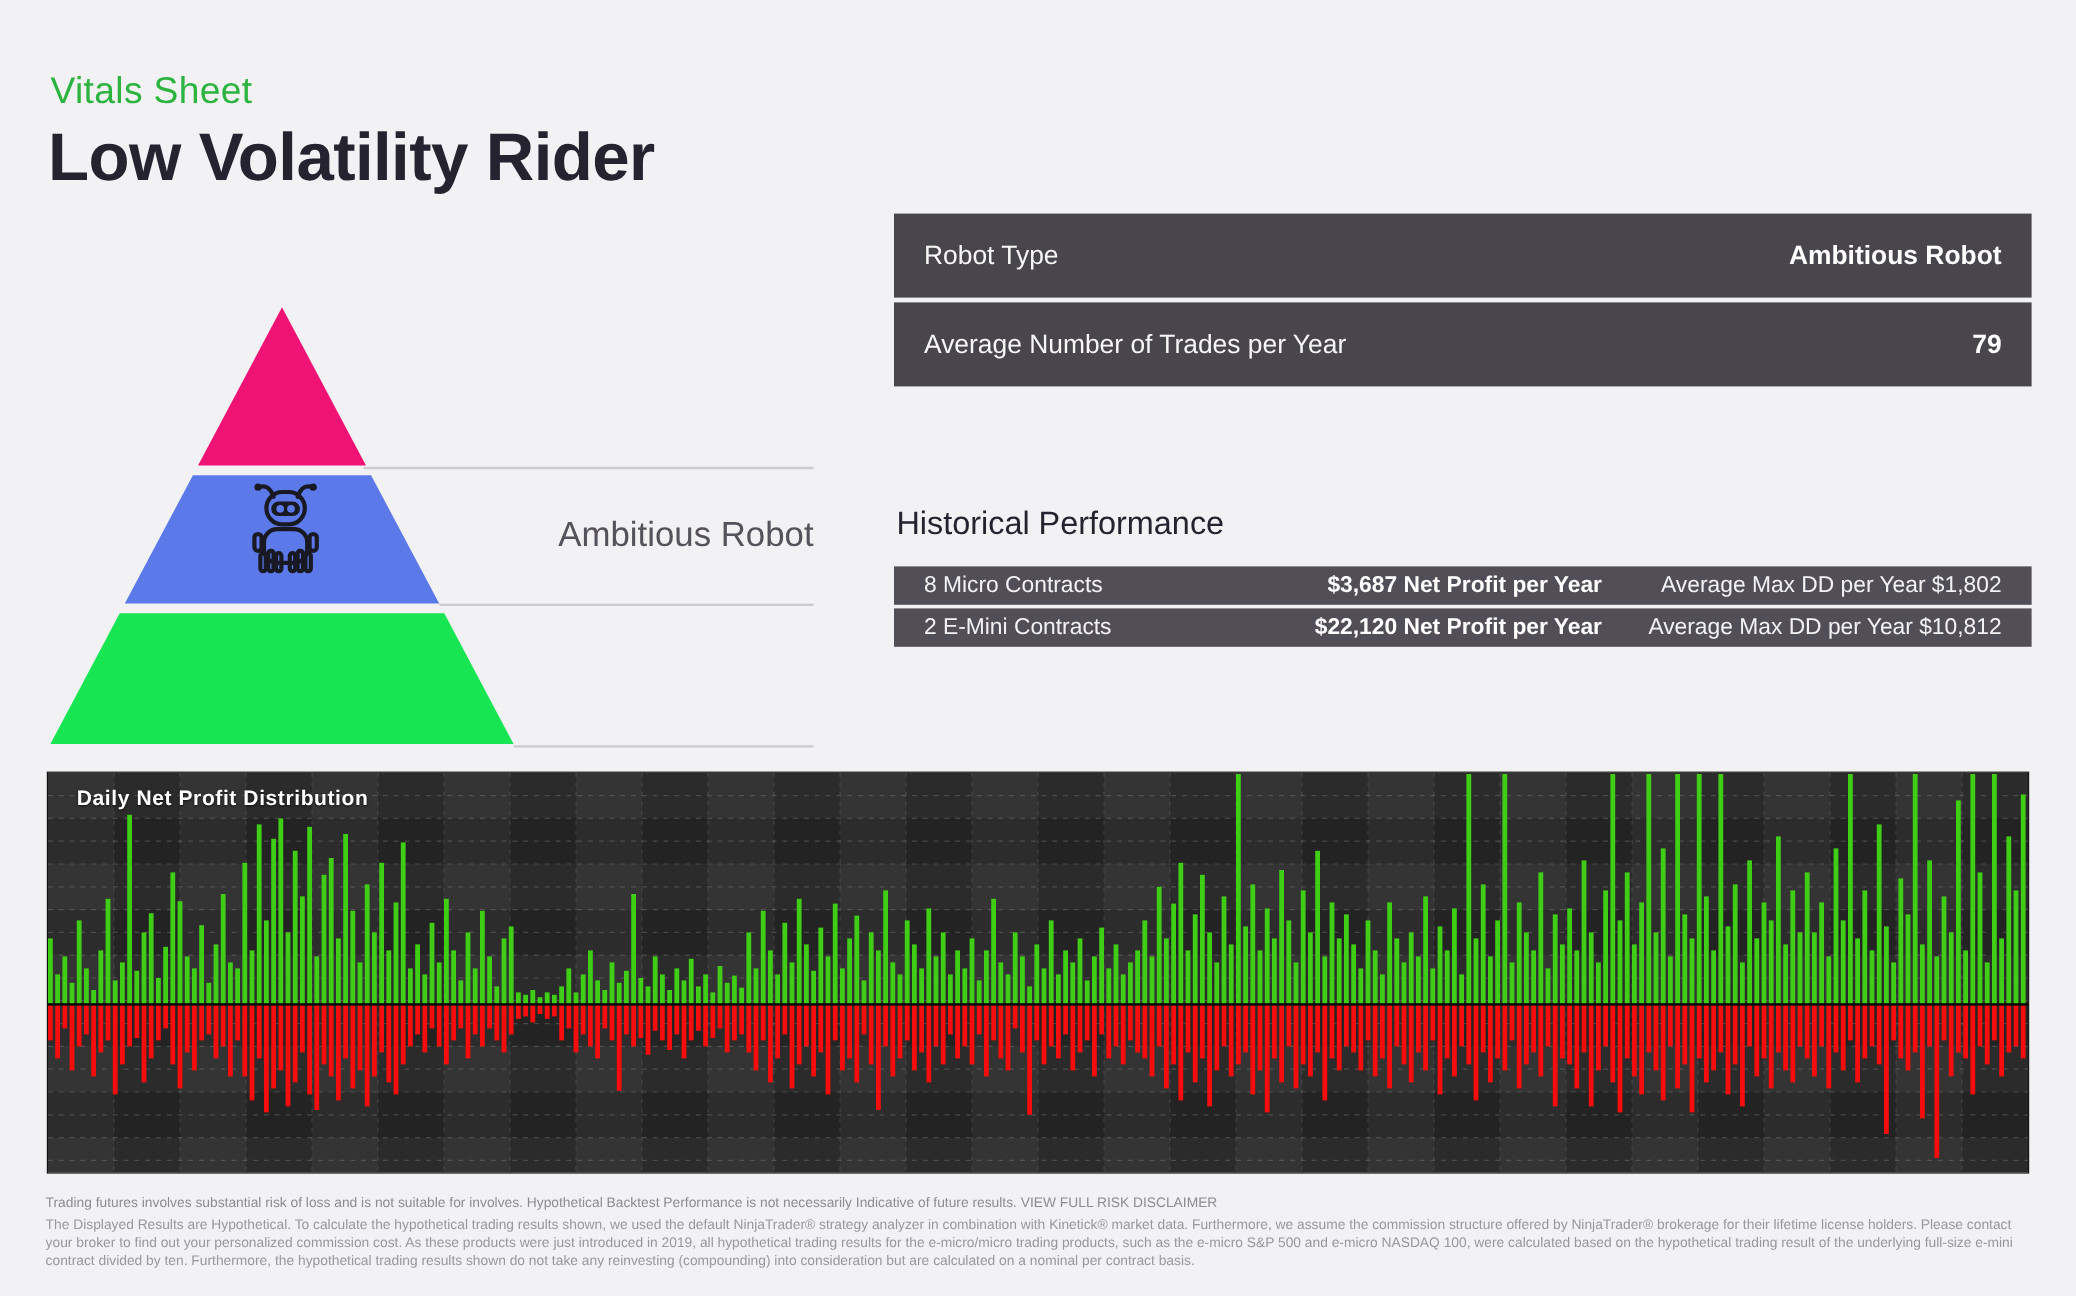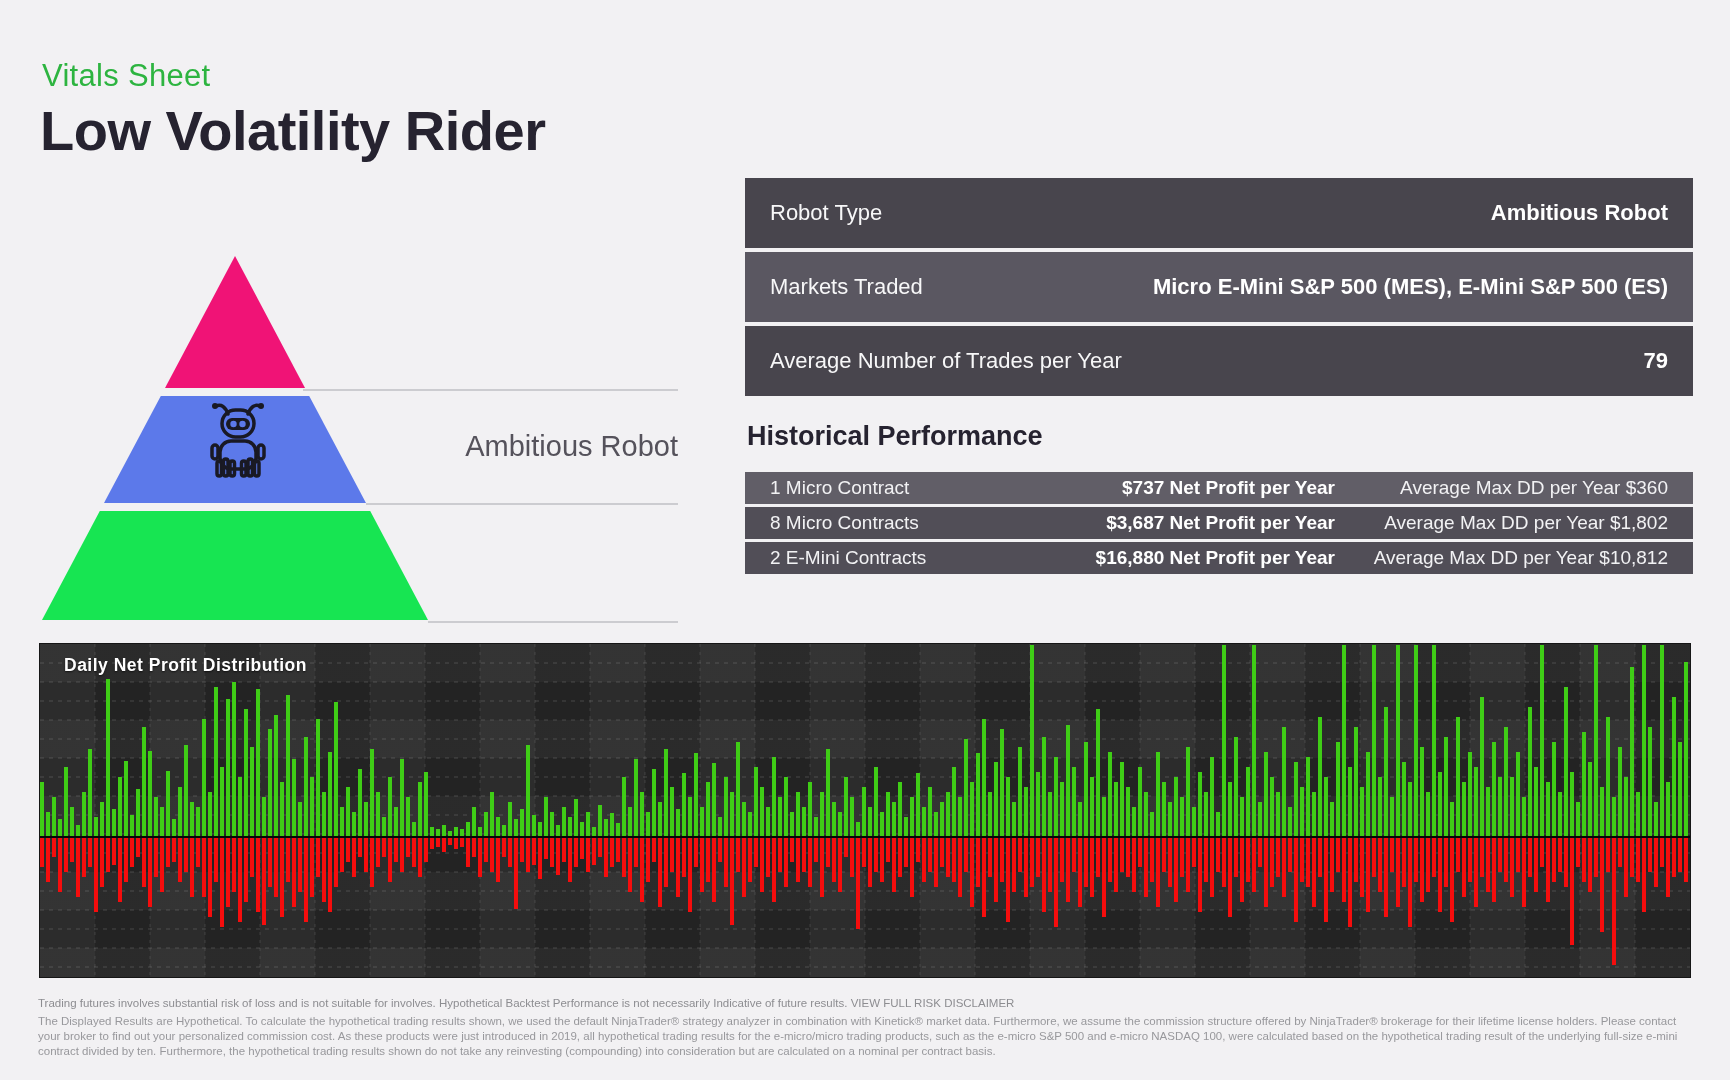--- a/index.html
+++ b/index.html
@@ -26,21 +26,21 @@
 
   
   .info-table{left:745px;top:178px;width:948px;}
   .info-row{height:70px;margin-bottom:4px;display:flex;align-items:center;justify-content:space-between;
             padding:0 25px;box-sizing:border-box;color:#f7f7f8;font-size:22px;}
   .info-row.dark{background:#48454d;}
   .info-row.light{background:#5a5761;}
   .info-row .val{font-weight:700;color:#ffffff;}
 
   
-  .perf-heading{left:747px;top:421px;font-size:27px;font-weight:700;color:#262330;}
+  .perf-heading{left:747px;top:421px;font-size:27px;font-weight:400;color:#262330;}
   .perf-table{left:745px;top:472px;width:948px;}
   .perf-row{height:32px;margin-bottom:3px;display:grid;grid-template-columns:310px 255px 1fr;
             align-items:center;padding:0 25px;box-sizing:border-box;color:#f2f2f4;font-size:19px;}
   .perf-row.light{background:#615e67;}
   .perf-row.dark{background:#514e57;}
   .perf-row .profit{font-weight:700;text-align:right;color:#ffffff;}
   .perf-row .dd{text-align:right;}
 
   
   .chart{
@@ -100,45 +100,36 @@
 <div class="abs tier-line line-1"></div>
 <div class="abs tier-line line-2"></div>
 <div class="abs tier-line line-3"></div>
 <div class="abs pyramid-label">Ambitious Robot</div>
 
 <div class="abs info-table">
   <div class="info-row dark">
     <span class="lbl">Robot Type</span>
     <span class="val">Ambitious Robot</span>
   </div>
-  <div class="info-row light">
-    <span class="lbl">Markets Traded</span>
-    <span class="val">Micro E-Mini S&amp;P 500 (MES), E-Mini S&amp;P 500 (ES)</span>
-  </div>
   <div class="info-row dark">
     <span class="lbl">Average Number of Trades per Year</span>
     <span class="val">79</span>
   </div>
 </div>
 
 <div class="abs perf-heading">Historical Performance</div>
 <div class="abs perf-table">
-  <div class="perf-row light">
-    <span>1 Micro Contract</span>
-    <span class="profit">$737 Net Profit per Year</span>
-    <span class="dd">Average Max DD per Year $360</span>
-  </div>
   <div class="perf-row dark">
     <span>8 Micro Contracts</span>
     <span class="profit">$3,687 Net Profit per Year</span>
     <span class="dd">Average Max DD per Year $1,802</span>
   </div>
   <div class="perf-row dark">
     <span>2 E-Mini Contracts</span>
-    <span class="profit">$16,880 Net Profit per Year</span>
+    <span class="profit">$22,120 Net Profit per Year</span>
     <span class="dd">Average Max DD per Year $10,812</span>
   </div>
 </div>
 
 <div class="abs chart">
   <svg class="chart-grid" width="1650" height="333">
       <line x1="0" y1="19" x2="1650" y2="19" stroke="#a0a0a0" stroke-opacity="0.3" stroke-dasharray="4 5"></line>
       <line x1="0" y1="38" x2="1650" y2="38" stroke="#a0a0a0" stroke-opacity="0.3" stroke-dasharray="4 5"></line>
       <line x1="0" y1="57" x2="1650" y2="57" stroke="#a0a0a0" stroke-opacity="0.3" stroke-dasharray="4 5"></line>
       <line x1="0" y1="76" x2="1650" y2="76" stroke="#a0a0a0" stroke-opacity="0.3" stroke-dasharray="4 5"></line>

